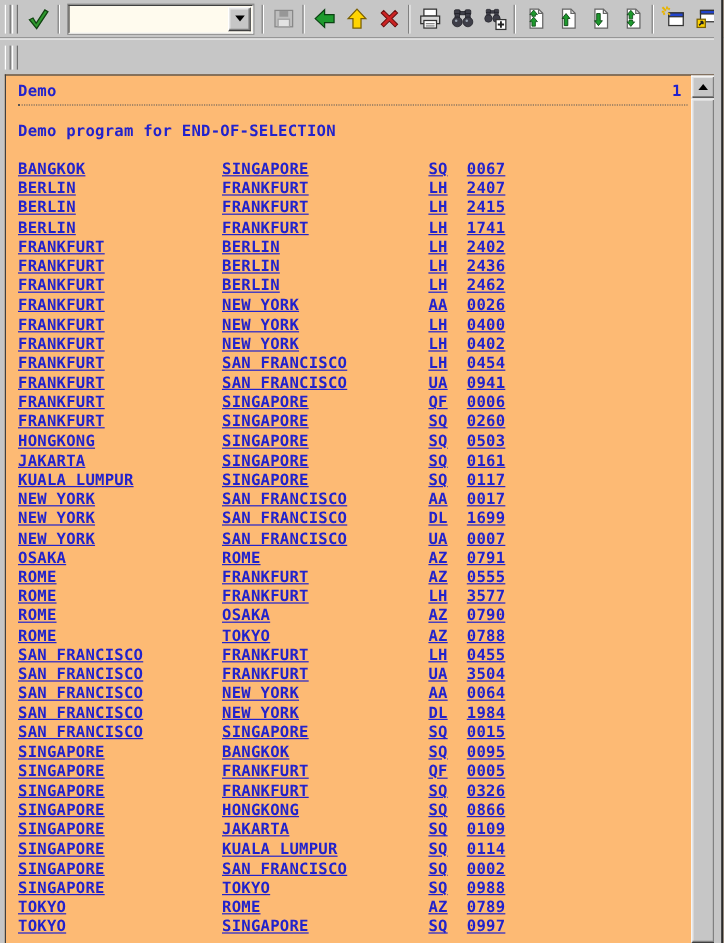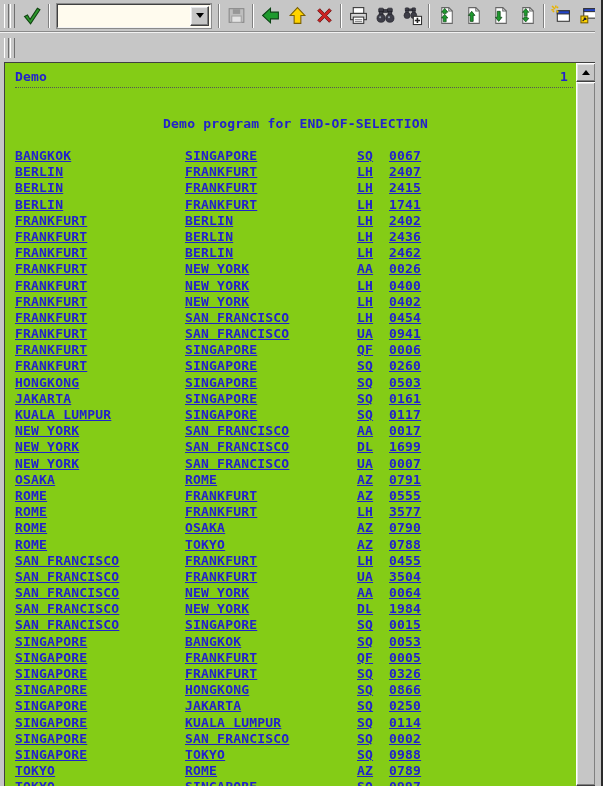--- a/index.html
+++ b/index.html
@@ -47,33 +47,33 @@
   .tri-down{width:0;height:0;border-left:4px solid transparent;border-right:4px solid transparent;border-top:5px solid #000;}
   
   .app-toolbar{
     position:absolute;left:0;top:32px;right:0;height:29px;
     border-top:1px solid #f2f2f2;
     display:flex;align-items:center;padding-left:2px;
   }
   
   .list-panel{
     position:absolute;left:4px;top:62px;right:6px;bottom:0;
-    background:#84cc16;
+    background:#fdba74;
     border:1px solid #404040;border-bottom:none;
   }
   .list-content{
     position:absolute;left:0;top:0;bottom:0;right:20px;
     padding:6px 0 0 10px;overflow:hidden;
     font-family:"DejaVu Sans Mono",monospace;font-weight:bold;
     font-size:13px;color:#2222CC;letter-spacing:.2px;
   }
   .title-line{display:flex;height:16px;line-height:16px;padding-right:8px;}
   .title-line .spacer{flex:1;}
   .rule{height:0;border-bottom:1px dotted #555;margin:2px 3px 0 0;}
-  .subtitle{height:16px;line-height:16px;margin-top:28px;white-space:pre;text-align:center;}
+  .subtitle{height:16px;line-height:16px;margin-top:14px;white-space:pre;}
   .rows{margin-top:16px;text-decoration:underline;}
   .row{display:flex;height:16.2px;line-height:16.2px;white-space:pre;}
   .c-from{width:170px;flex:0 0 auto;}
   .c-to{width:172px;flex:0 0 auto;}
   .c-carrier{width:32px;flex:0 0 auto;}
   
   .scrollbar{
     position:absolute;top:0;right:0;bottom:0;width:20px;
     background:#DCDCDC;display:flex;flex-direction:column;
   }
@@ -475,21 +475,21 @@
     <span class="c-from">SAN FRANCISCO</span>
     <span class="c-to">SINGAPORE</span>
     <span class="c-carrier">SQ</span>
     <span class="c-flight">0015</span>
   </div>
 
   <div class="row">
     <span class="c-from">SINGAPORE</span>
     <span class="c-to">BANGKOK</span>
     <span class="c-carrier">SQ</span>
-    <span class="c-flight">0053</span>
+    <span class="c-flight">0095</span>
   </div>
 
   <div class="row">
     <span class="c-from">SINGAPORE</span>
     <span class="c-to">FRANKFURT</span>
     <span class="c-carrier">QF</span>
     <span class="c-flight">0005</span>
   </div>
 
   <div class="row">
@@ -503,21 +503,21 @@
     <span class="c-from">SINGAPORE</span>
     <span class="c-to">HONGKONG</span>
     <span class="c-carrier">SQ</span>
     <span class="c-flight">0866</span>
   </div>
 
   <div class="row">
     <span class="c-from">SINGAPORE</span>
     <span class="c-to">JAKARTA</span>
     <span class="c-carrier">SQ</span>
-    <span class="c-flight">0250</span>
+    <span class="c-flight">0109</span>
   </div>
 
   <div class="row">
     <span class="c-from">SINGAPORE</span>
     <span class="c-to">KUALA LUMPUR</span>
     <span class="c-carrier">SQ</span>
     <span class="c-flight">0114</span>
   </div>
 
   <div class="row">

